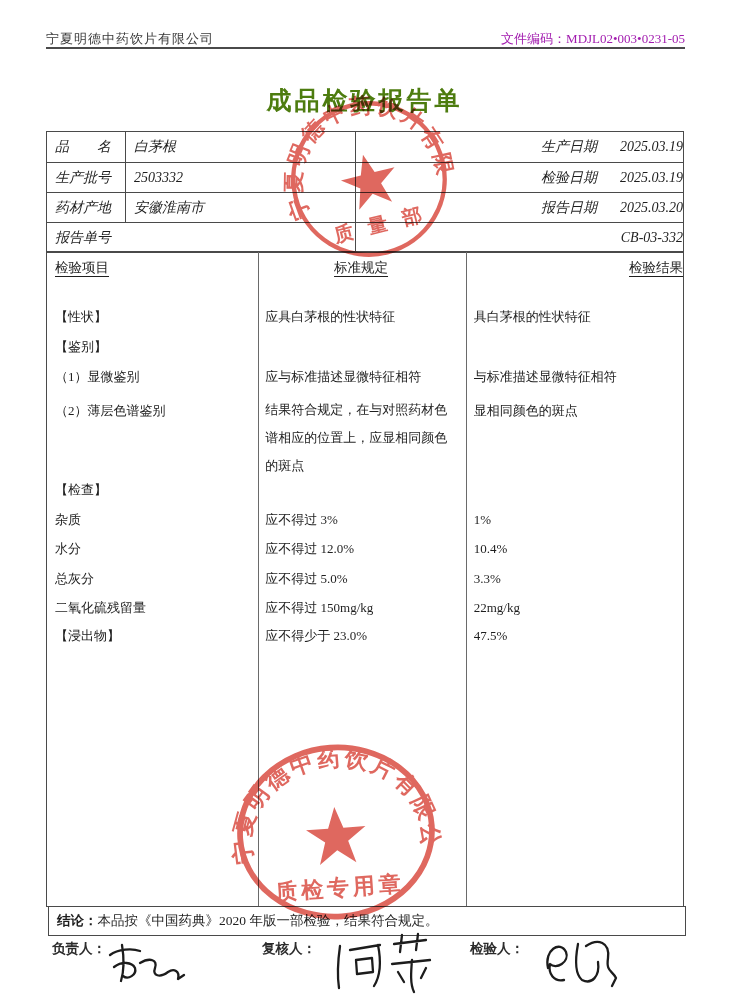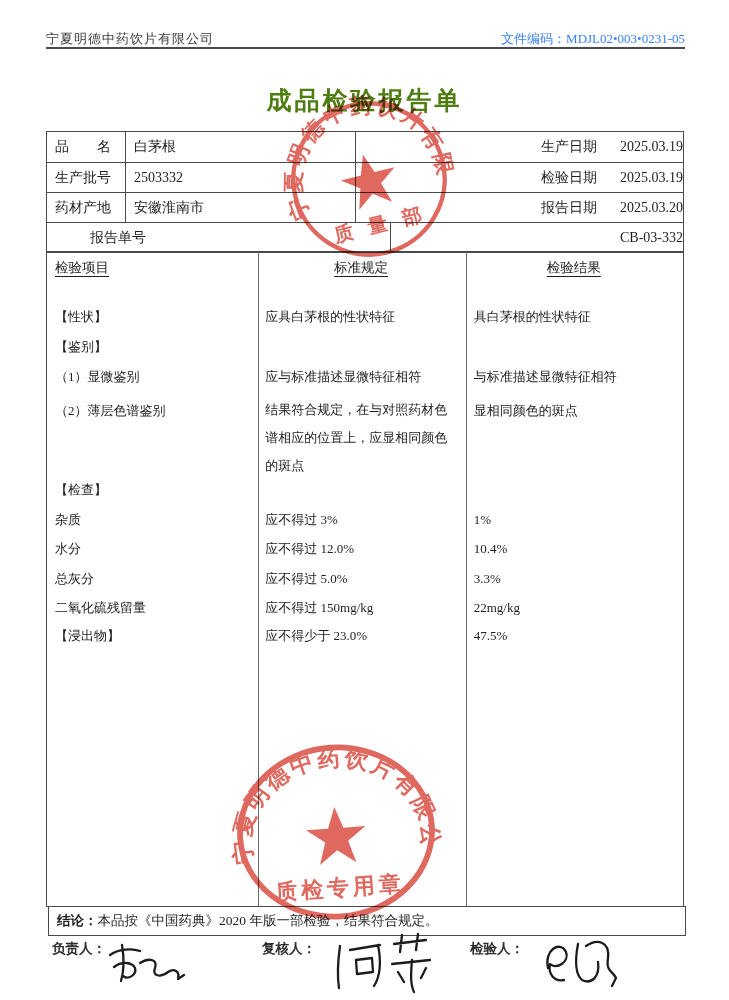--- a/index.html
+++ b/index.html
@@ -1,48 +1,48 @@
 <!DOCTYPE html>
 <html><head>
 <meta charset="utf-8">
 <style>
   * { margin:0; padding:0; box-sizing:border-box; }
   html,body { width:729px; height:1000px; background:#ffffff; }
   body { position:relative; font-family:"Liberation Serif","DejaVu Serif",serif; color:#1e1e1e; overflow:hidden; }
 
   
   .ph-company { position:absolute; left:46px; top:30px; font-size:13px; color:#3a3a3a; letter-spacing:1px; }
-  .ph-code    { position:absolute; right:44px; top:30px; font-size:13px; color:#3b82f6; }
+  .ph-code    { position:absolute; right:44px; top:30px; font-size:13px; color:#a21caf; }
   .ph-rule    { position:absolute; left:46px; right:44px; top:47px; height:2px; background:#4a4a4a; }
 
   
   .doc-title { position:absolute; left:0; right:0; top:84px; text-align:center;
                font-size:25px; font-weight:bold; letter-spacing:3px; color:#4d7c0f; }
 
   
-  .info-table { position:absolute; left:46px; top:131px; width:638px; border:1px solid #4a4a4a; }
+  .info-table { position:absolute; left:46px; top:131px; width:638px; border:1px solid #4a4a4a;font-style:italic; }
   .info-row { display:flex; height:30px; border-top:1px solid #4a4a4a; font-size:14px; }
   .info-row:first-child { border-top:none; }
   .ic { line-height:29px; padding-left:8px; border-right:1px solid #4a4a4a; overflow:hidden; white-space:nowrap; }
   .ic-label1 { width:79px; }
   .ic-value1 { width:230px; }
   .ic-col3   { flex:1; border-right:none; display:flex;justify-content:flex-end; }
   .ic-label2 { width:86px; padding-left:7px; line-height:29px; }
   .ic-value2 { line-height:29px; }
-  .ic-wide   { width:309px;margin-left:35px; }
+  .ic-wide   { width:309px; }
 
   
   .insp-table { position:absolute; left:46px; top:251px; width:638px; height:656px;
                 border:1px solid #4a4a4a; }
   .vdiv { position:absolute; top:0; bottom:0; width:1px; background:#6a6a6a; }
   .vdiv1 { left:211px; } .vdiv2 { left:419px; }
   .insp-head { position:absolute; top:7px; left:0; width:100%; display:flex; font-size:13.5px; }
   .ih1 { width:211px; padding-left:8px; }
   .ih2 { width:208px; text-align:center; }
-  .ih3 { width:219px; text-align:center; }
+  .ih3 { width:219px; text-align:right; }
   .insp-head span { text-decoration:underline; text-underline-offset:4px; }
   .insp-row { position:absolute; left:0; width:100%; display:flex; font-size:13px; line-height:17px; }
   .rc1 { width:211px; padding-left:8px; }
   .rc2 { width:208px; padding-left:8px; padding-right:6px; }
   .rc3 { width:219px; padding-left:9px; }
   .wrap2 .rc2 { line-height:28px; margin-top:-6px; }
 
   
   .conclusion { position:absolute; left:48px; top:906px; width:638px; height:30px;
                 border:1px solid #4a4a4a; font-size:13.5px; line-height:28px; padding-left:8px; }

